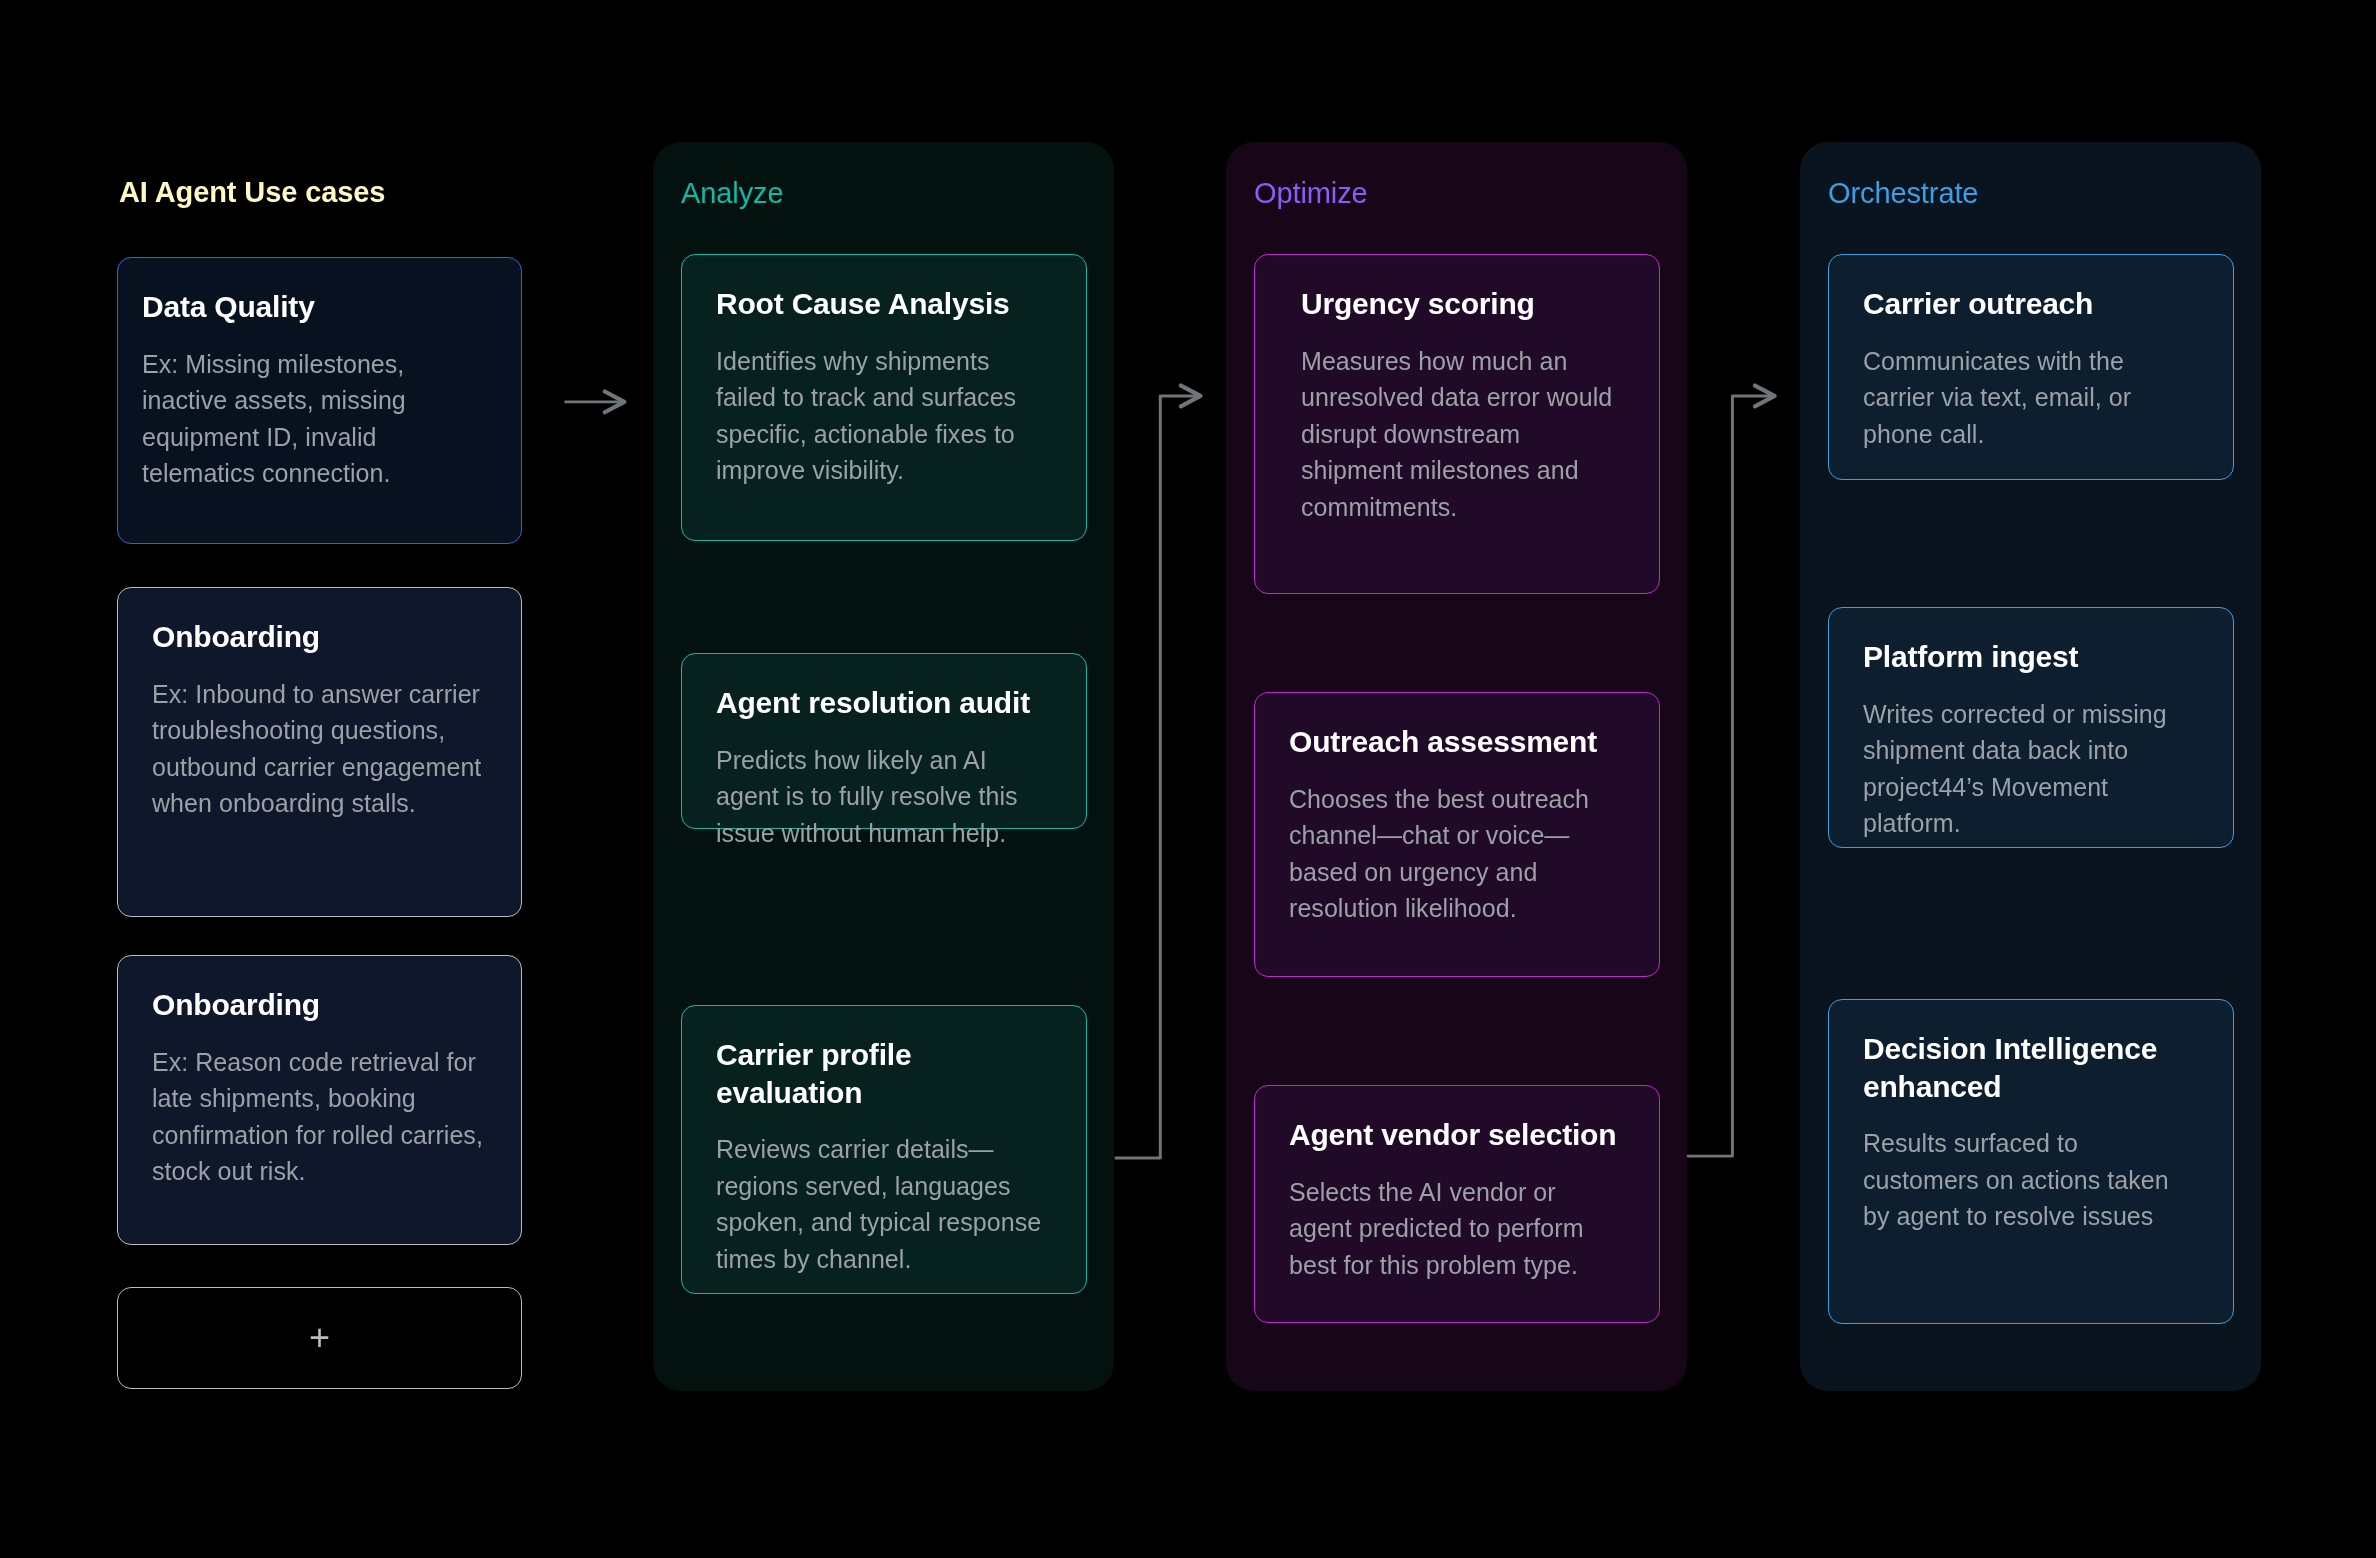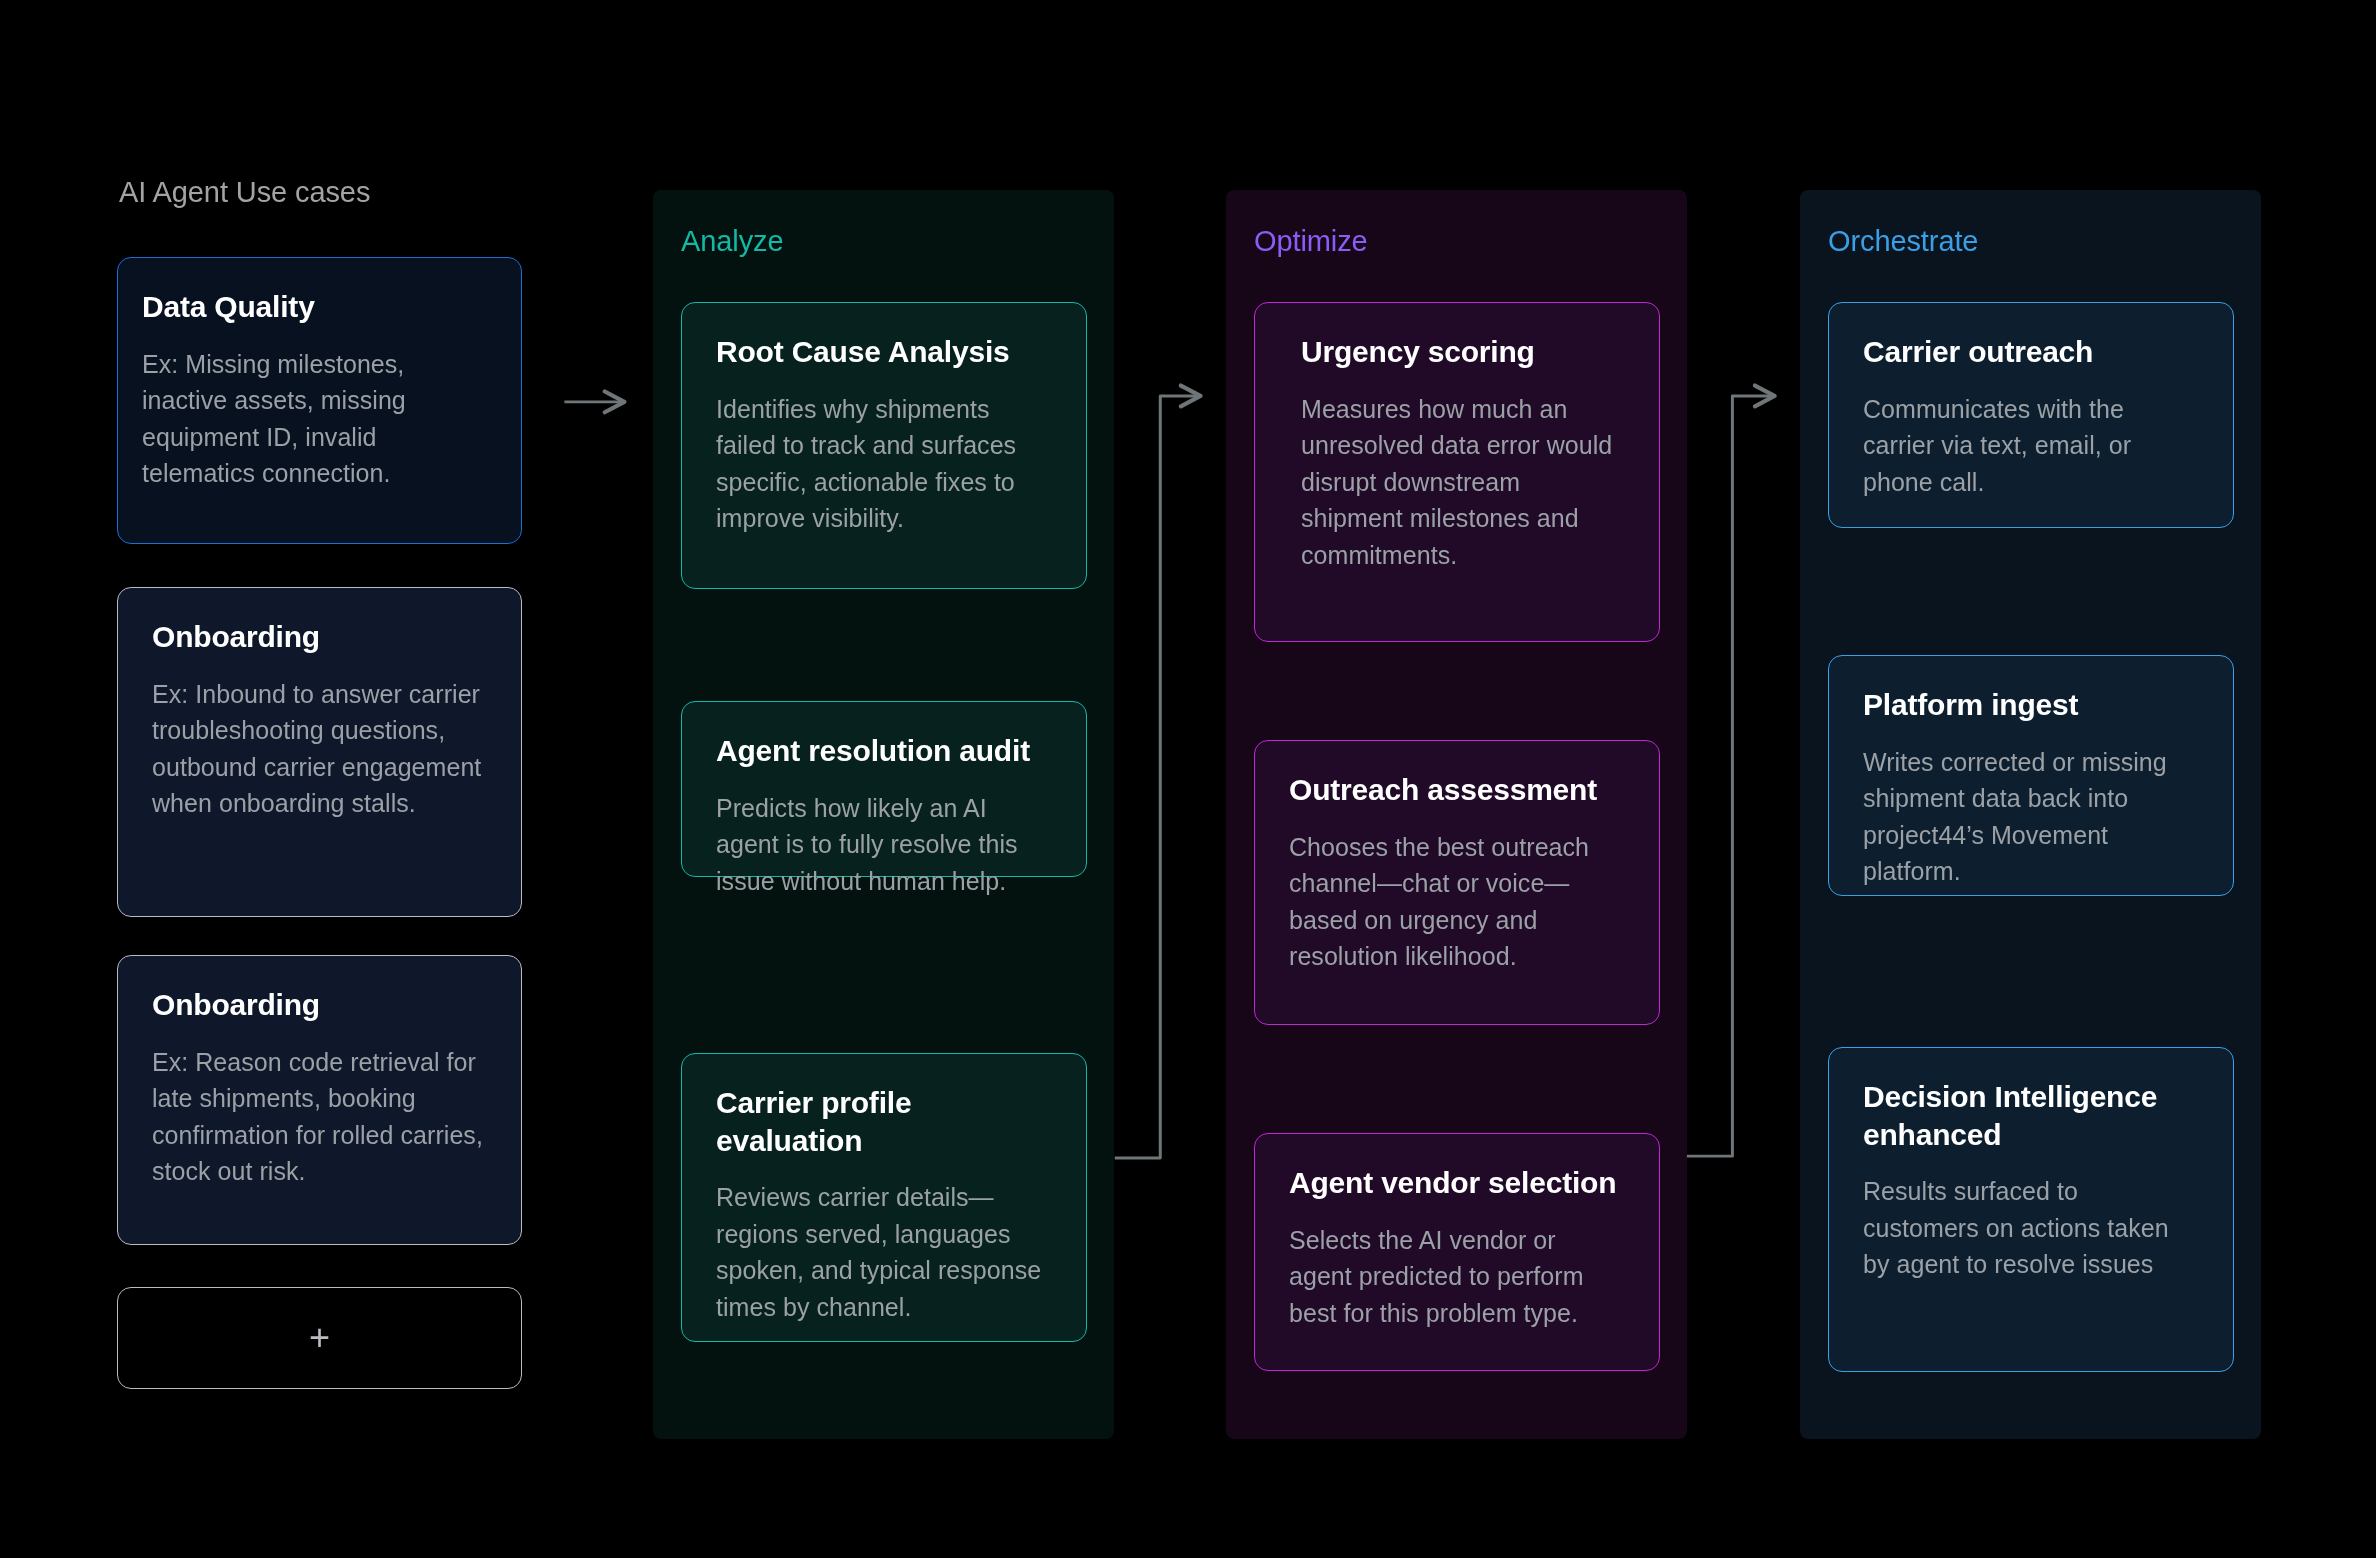--- a/index.html
+++ b/index.html
@@ -45,22 +45,22 @@
   #usecase-column {
     position: absolute;
     left: 0; top: 0;
     width: 653px; height: 1558px;
   }
   #usecase-heading {
     position: absolute;
     left: 119px;
     top: 176px;
     font-size: 29px;
-    font-weight: 400;
-    color: #a3a3a3;
+    font-weight: 700;
+    color: #fef9c3;
     letter-spacing: -0.1px;
   }
   .uc-card {
     left: 117px;
     width: 405px;
   }
   .uc-card.accent-blue {
     border-color: #1b6fd4;
     background: #07111f;
     padding-left: 24px;
@@ -90,24 +90,23 @@
     color: #b9bcc0;
     font-size: 36px;
     font-weight: 300;
     line-height: 1;
   }
 
   
   .stage-panel {
     position: absolute;
     box-sizing: border-box;
-    border-radius: 8px;
+    border-radius: 28px;
     top: 142px;
     height: 1249px;
-    margin-top: 48px;
   }
   .stage-label {
     position: absolute;
     top: 35px;
     left: 28px;
     font-size: 29px;
     font-weight: 400;
     letter-spacing: -0.1px;
   }
 

